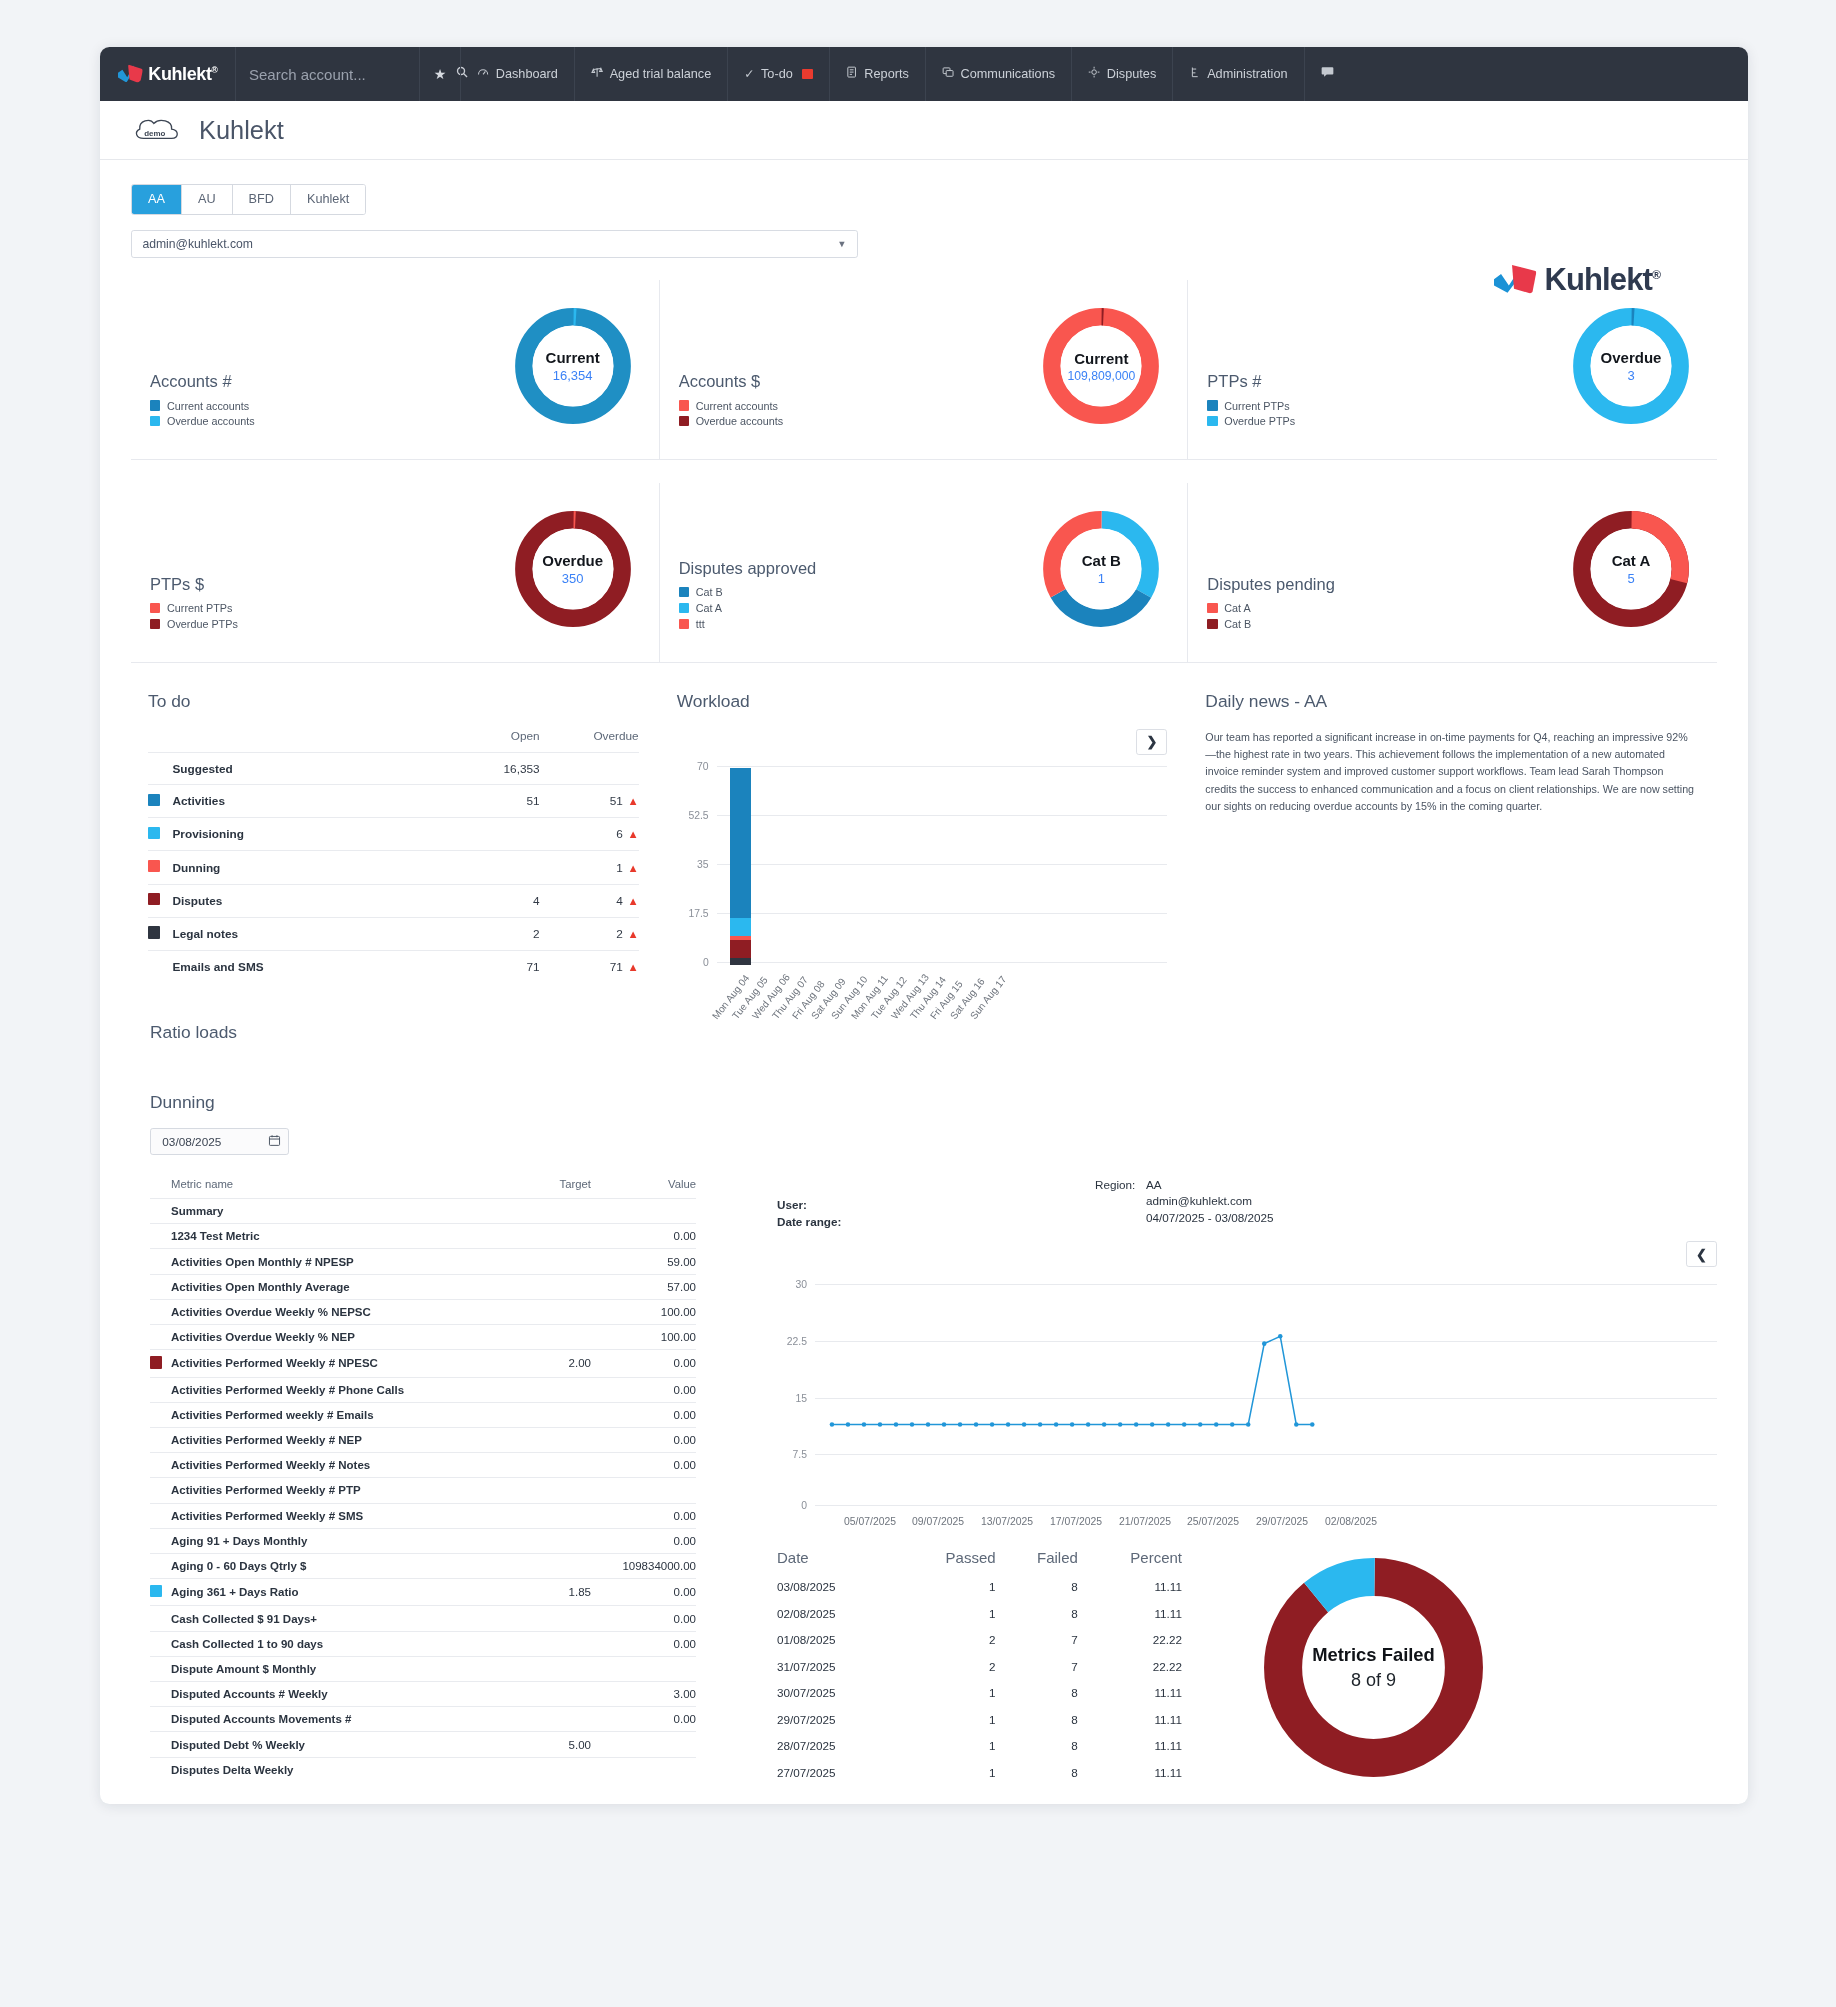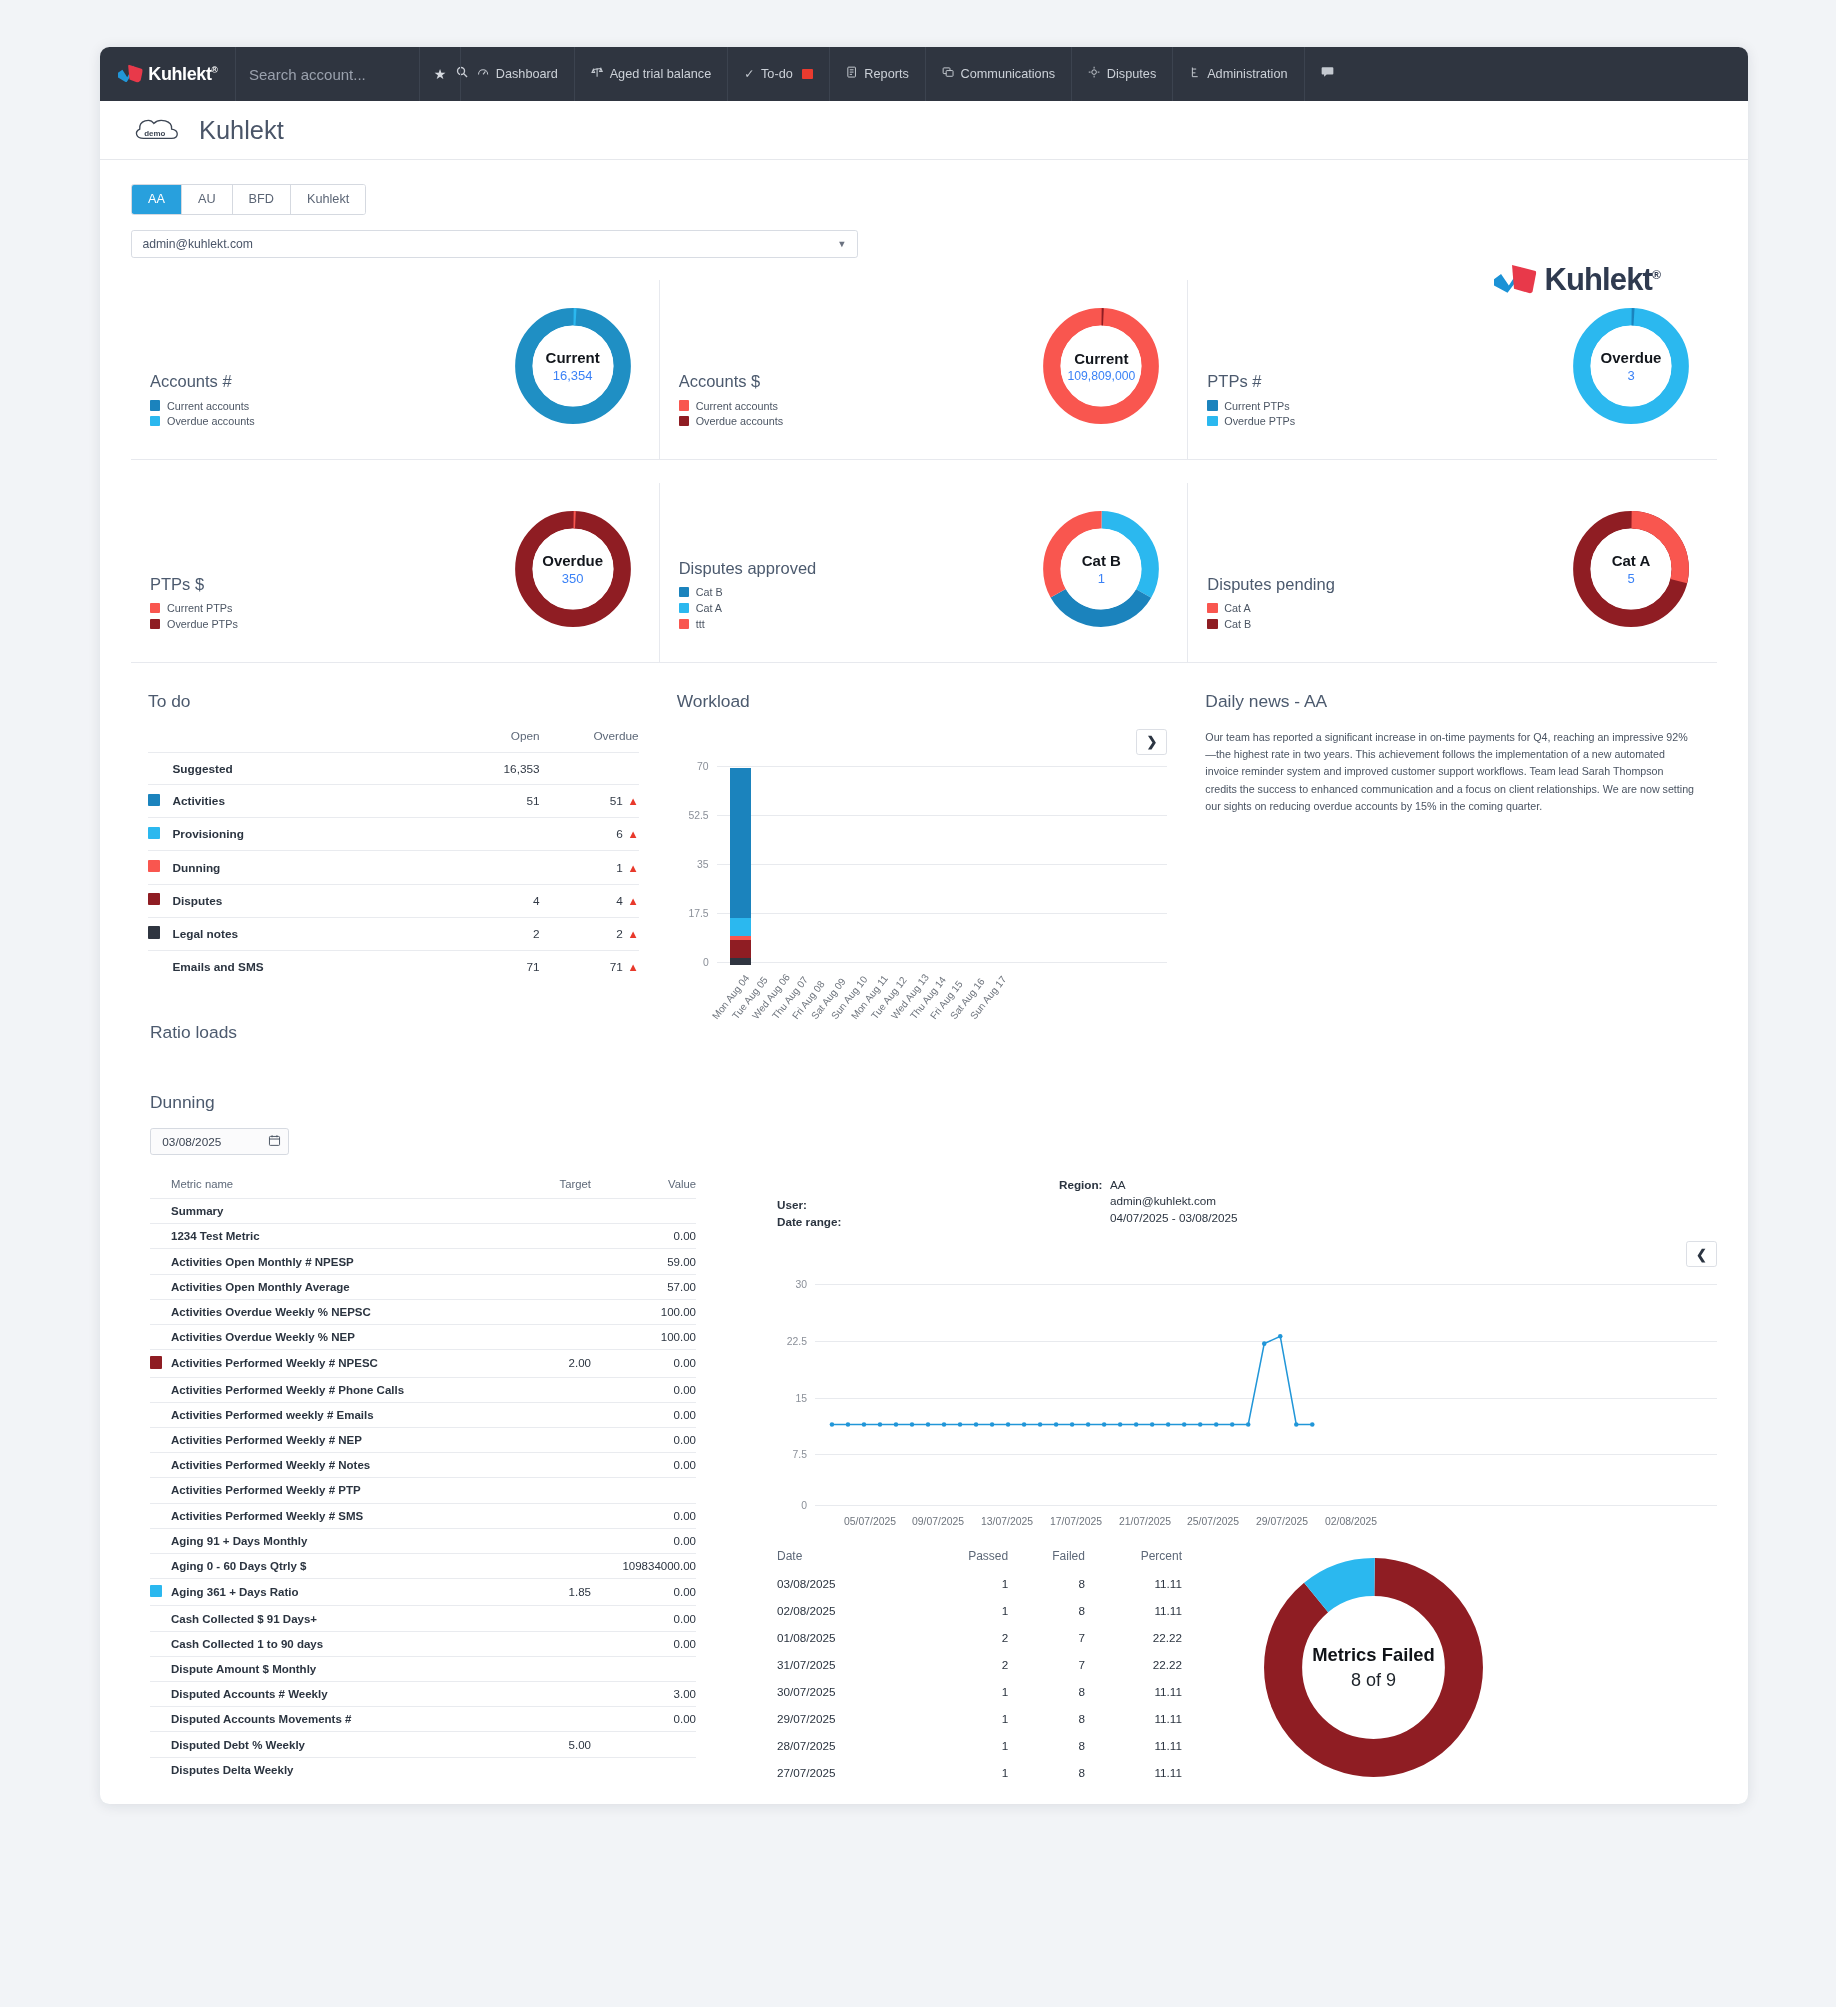--- a/index.html
+++ b/index.html
@@ -285,41 +285,41 @@
   }
   table.metrics td.sw { width: 21px; }
   table.metrics td.nm { font-weight: bold; }
   table.metrics td.tg { text-align: right; width: 104px; }
   table.metrics td.vl { text-align: right; width: 105px; }
 
   .meta-rows { display: flex; font-size: 11.7px; margin-bottom: 9.4px; }
   .meta-l { width: 282px; }
   .meta-l div { font-weight: bold; color: #2b3440; margin-bottom: 3.8px; }
   .meta-r .mr { display: flex; margin-bottom: 3.8px; }
-  .meta-r .mk { font-weight: bold; color: #2b3440; width: 51px; }
+  .meta-r .mk { font-weight: normal; color: #2b3440; width: 51px; margin-left: 36px; }
   .meta-r .mv { color: #2b3440; }
 
   .metrics-chart-head { display: flex; justify-content: flex-end; }
   .line-chart { position: relative; height: 234px; margin-top: 11.3px; }
   .lc-ylab {
     position: absolute; left: 0; width: 30px; text-align: right;
     font-size: 10.4px; color: #8a8f98; transform: translateY(-50%);
   }
   .lc-grid { position: absolute; left: 38px; right: 0; height: 0.9px; background: #e8eaee; }
   .lc-svg { position: absolute; left: 38px; top: 0; }
   .lc-xlabels { position: absolute; left: 38px; right: 0; top: 237px; }
   .lc-xlab {
     position: absolute; font-size: 10.4px; color: #6e747d;
     transform: translateX(-50%); white-space: nowrap;
   }
 
   .bottom-wrap { display: flex; margin-top: 36px; }
   table.pf { border-collapse: collapse; font-size: 11.7px; width: 405px; }
   table.pf th {
-    font-weight: 400; color: #5d6878; font-size: 12px;
+    font-weight: 400; color: #5d6878; font-size: 15px;
     padding-bottom: 7.5px; text-align: right;
   }
   table.pf th.d { text-align: left; }
   table.pf td { padding: 6.1px 0; color: #2b3440; text-align: right; }
   table.pf td.d { text-align: left; }
 
   .failed-donut { position: relative; width: 237px; height: 237px; margin-left: 73px; }
   .fd-center {
     position: absolute; inset: 0; display: flex; flex-direction: column;
     align-items: center; justify-content: center;

